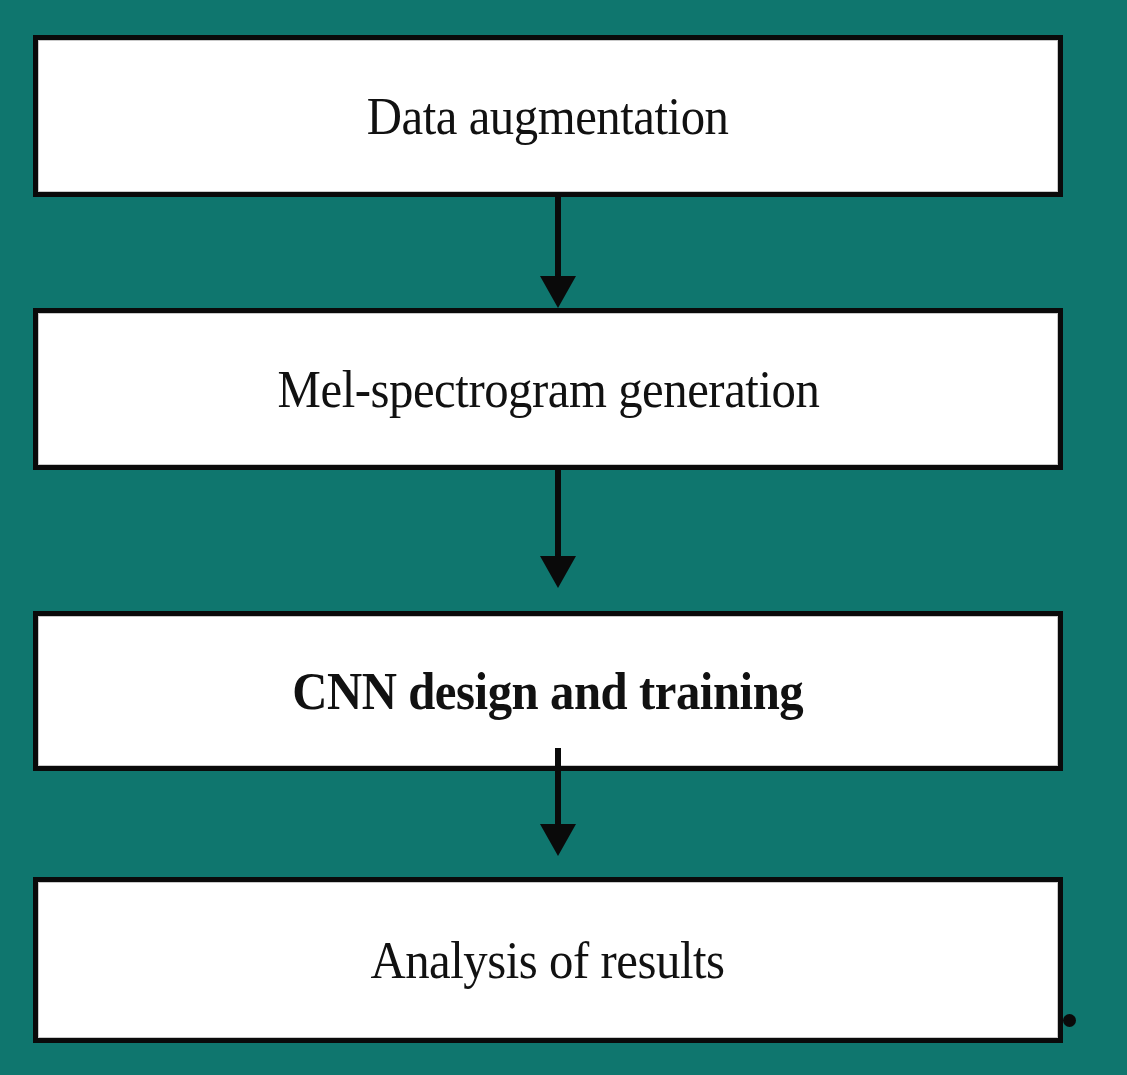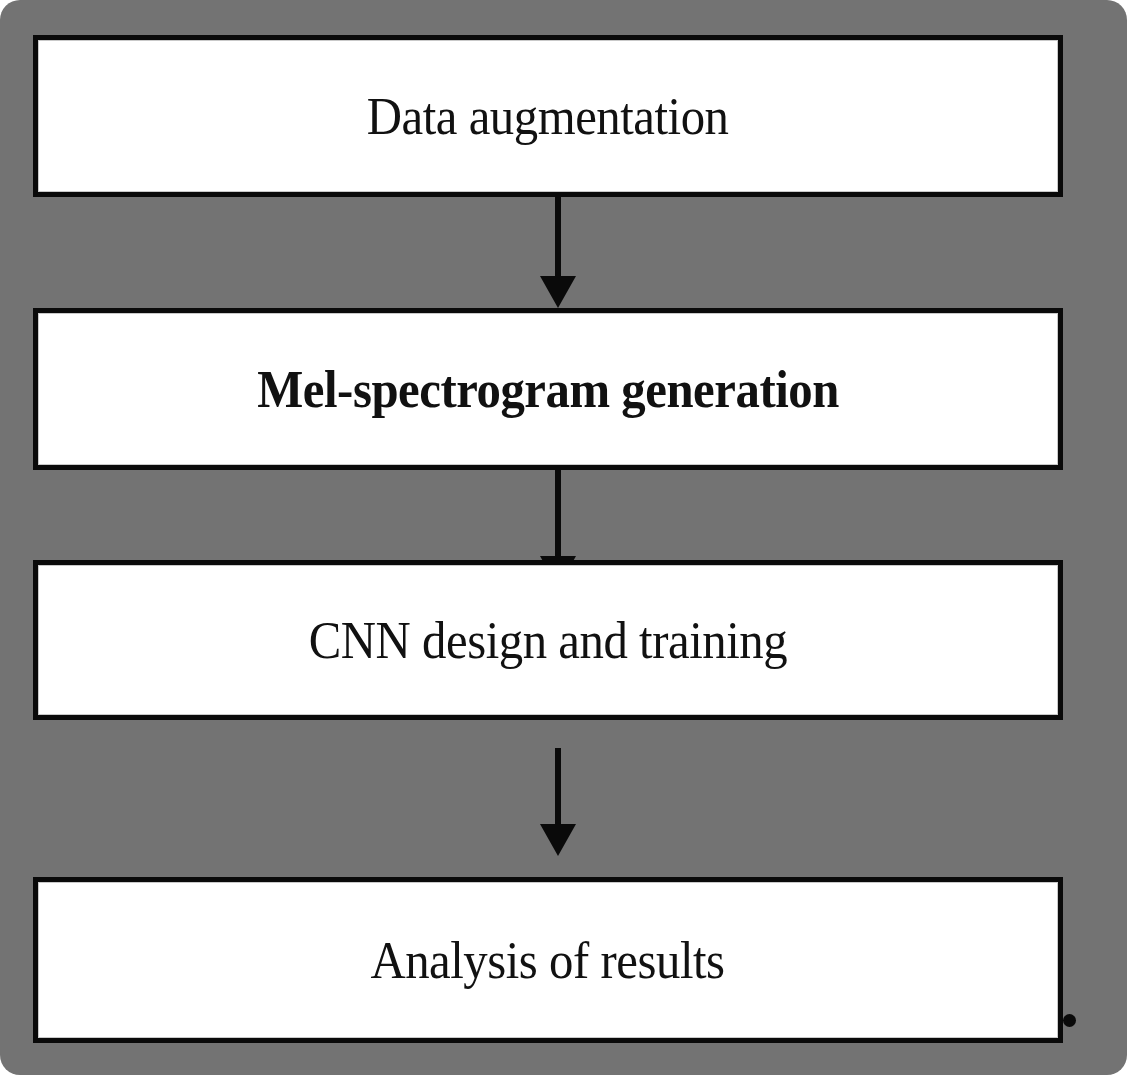--- a/index.html
+++ b/index.html
@@ -8,23 +8,22 @@
     padding: 0;
     background: #ffffff;
   }
   body {
     font-family: "Liberation Serif", "DejaVu Serif", serif;
   }
   #flowchart-canvas {
     position: relative;
     width: 1127px;
     height: 1075px;
-    background: #737373;
+    background: #0f766e;
     overflow: hidden;
-    border-radius: 20px;
   }
 
   
   .flow-box {
     position: absolute;
     box-sizing: border-box;
     background: #ffffff;
     border: 5px solid #0a0a0a;
     display: flex;
     align-items: center;
@@ -68,32 +67,32 @@
     <span class="flow-box-label" style="color: rgb(17, 17, 17);">Data augmentation</span>
   </div>
 
   <div class="flow-arrow" id="arrow-0" style="left: 538px; top: 197px; height: 111px; width: 40px;">
     <svg width="40" height="111" viewBox="0 0 40 111">
       <line x1="20" y1="0" x2="20" y2="83" stroke="#0a0a0a" stroke-width="6"></line>
       <polygon points="2,79 38,79 20,111" fill="#0a0a0a"></polygon>
     </svg>
   </div>
 
-  <div class="flow-box" id="box-1" style="left: 33px; top: 308px; width: 1030px; height: 162px; border-color: rgb(10, 10, 10); background: rgb(255, 255, 255); box-shadow: rgb(201, 201, 201) 0px 0px 0px 1px inset; font-weight: bold;">
+  <div class="flow-box" id="box-1" style="left: 33px; top: 308px; width: 1030px; height: 162px; border-color: rgb(10, 10, 10); background: rgb(255, 255, 255); box-shadow: rgb(201, 201, 201) 0px 0px 0px 1px inset;">
     <span class="flow-box-label" style="color: rgb(17, 17, 17);">Mel-spectrogram generation</span>
   </div>
 
   <div class="flow-arrow" id="arrow-1" style="left: 538px; top: 470px; height: 118px; width: 40px;">
     <svg width="40" height="118" viewBox="0 0 40 118">
       <line x1="20" y1="0" x2="20" y2="90" stroke="#0a0a0a" stroke-width="6"></line>
       <polygon points="2,86 38,86 20,118" fill="#0a0a0a"></polygon>
     </svg>
   </div>
 
-  <div class="flow-box" id="box-2" style="left: 33px; top: 560px; width: 1030px; height: 160px; border-color: rgb(10, 10, 10); background: rgb(255, 255, 255); box-shadow: rgb(201, 201, 201) 0px 0px 0px 1px inset;">
+  <div class="flow-box" id="box-2" style="left: 33px; top: 611px; width: 1030px; height: 160px; border-color: rgb(10, 10, 10); background: rgb(255, 255, 255); box-shadow: rgb(201, 201, 201) 0px 0px 0px 1px inset; font-weight: bold;">
     <span class="flow-box-label" style="color: rgb(17, 17, 17);">CNN design and training</span>
   </div>
 
   <div class="flow-arrow" id="arrow-2" style="left: 538px; top: 748px; height: 108px; width: 40px;">
     <svg width="40" height="108" viewBox="0 0 40 108">
       <line x1="20" y1="0" x2="20" y2="80" stroke="#0a0a0a" stroke-width="6"></line>
       <polygon points="2,76 38,76 20,108" fill="#0a0a0a"></polygon>
     </svg>
   </div>
 

